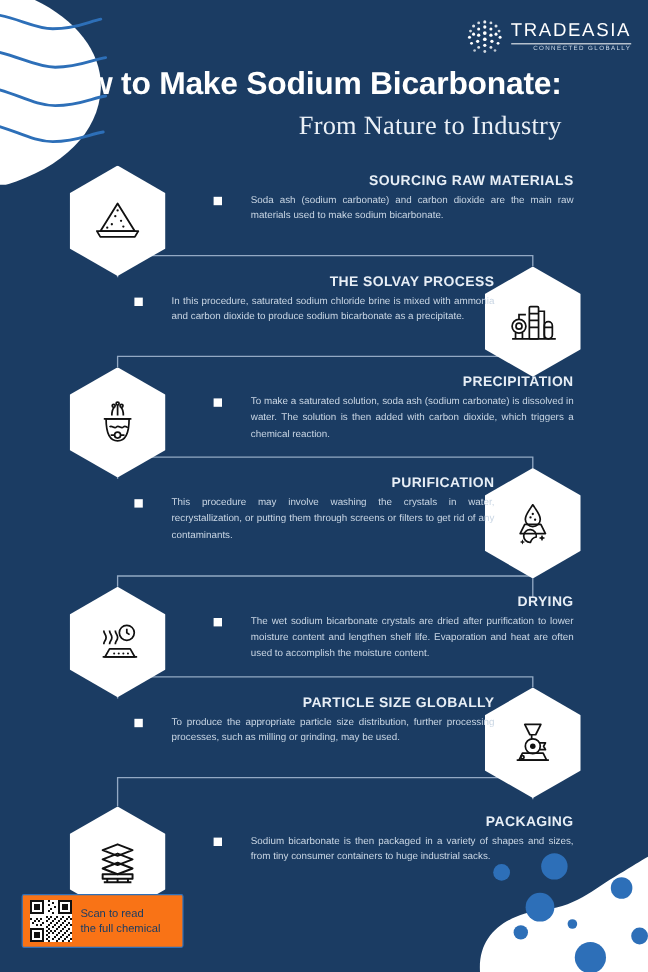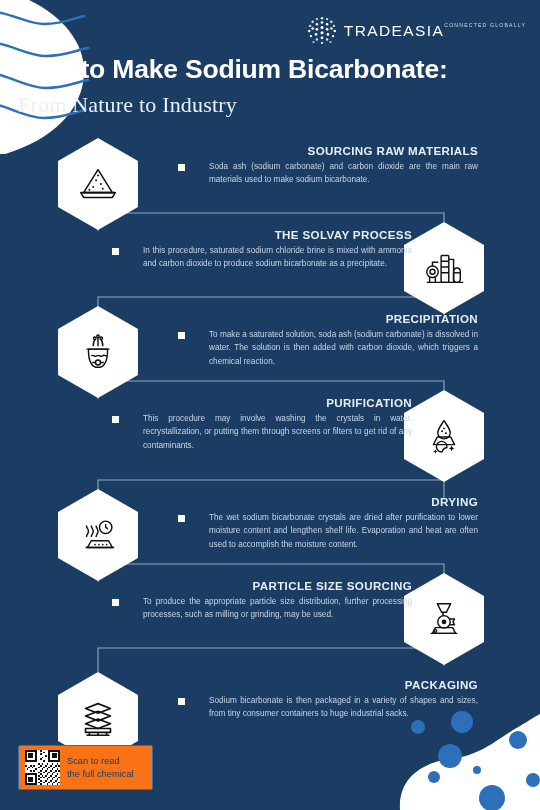--- a/index.html
+++ b/index.html
@@ -42,21 +42,21 @@
   
   .logo {
     position: absolute;
     top: 14px;
     right: 14px;
     display: flex;
     align-items: center;
     gap: 5px;
   }
   .logo-globe { width: 34px; height: 34px; flex: none; }
-  .logo-text { display: flex; flex-direction: row; line-height: 1; }
+  .logo-text { display: flex; flex-direction: column; line-height: 1; }
   .logo-name {
     font-size: 15.5px;
     letter-spacing: 1.4px;
     color: #ffffff;
     font-weight: 400;
     font-family: "Liberation Sans", sans-serif;
   }
   .logo-rule {
     height: 1px;
     background: #ffffff;
@@ -68,22 +68,22 @@
     letter-spacing: 1.15px;
     color: #cfdceb;
     text-align: right;
   }
 
   .titles {
     position: absolute;
     top: 55px;
     left: 0;
     width: 468px;
-    text-align: left;
-    padding-left: 18px;
+    text-align: right;
+    padding-left: 2px;
   }
   .title-main {
     font-size: 26.5px;
     font-weight: 700;
     color: #ffffff;
     letter-spacing: -0.2px;
     line-height: 1.12;
   }
   .title-sub {
     margin-top: 7px;
@@ -395,21 +395,21 @@
         <path d="M23 17v4"></path>
         <circle cx="24" cy="27" r="6.5"></circle>
         <circle cx="24" cy="27" r="2.4" fill="#111" stroke="none"></circle>
         <path d="M30 24 h5 l-1.6 3 1.6 3 h-5" stroke-linejoin="round"></path>
         <path d="M15 33 H33 L36 39 H12 Z" stroke-linejoin="round"></path>
         <path d="M10 39h28"></path>
         <circle cx="15" cy="36.5" r="1.4"></circle>
       </svg>
     </div>
     <div class="copy">
-      <div class="step-title">PARTICLE SIZE SOURCING</div>
+      <div class="step-title">PARTICLE SIZE GLOBALLY</div>
       <div class="body-row">
         <span class="bullet"></span>
         <div class="step-body">To produce the appropriate particle size distribution, further processing processes, such as milling or grinding, may be used.</div>
       </div>
     </div>
   </div>
 
   <div class="step left-icon" style="top:672px">
     <div class="hex">
       <svg viewBox="0 0 48 48" fill="none" stroke="#111" stroke-width="1.7">

